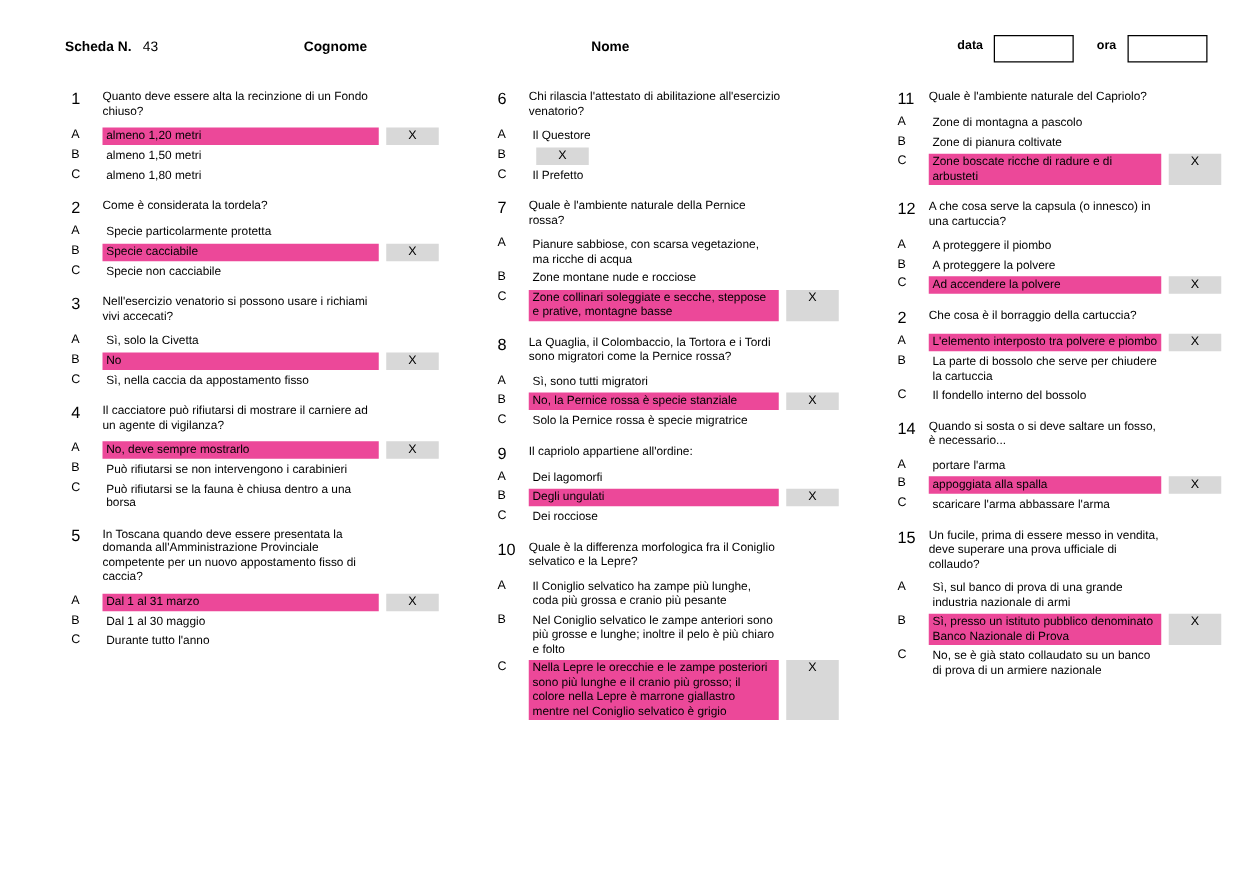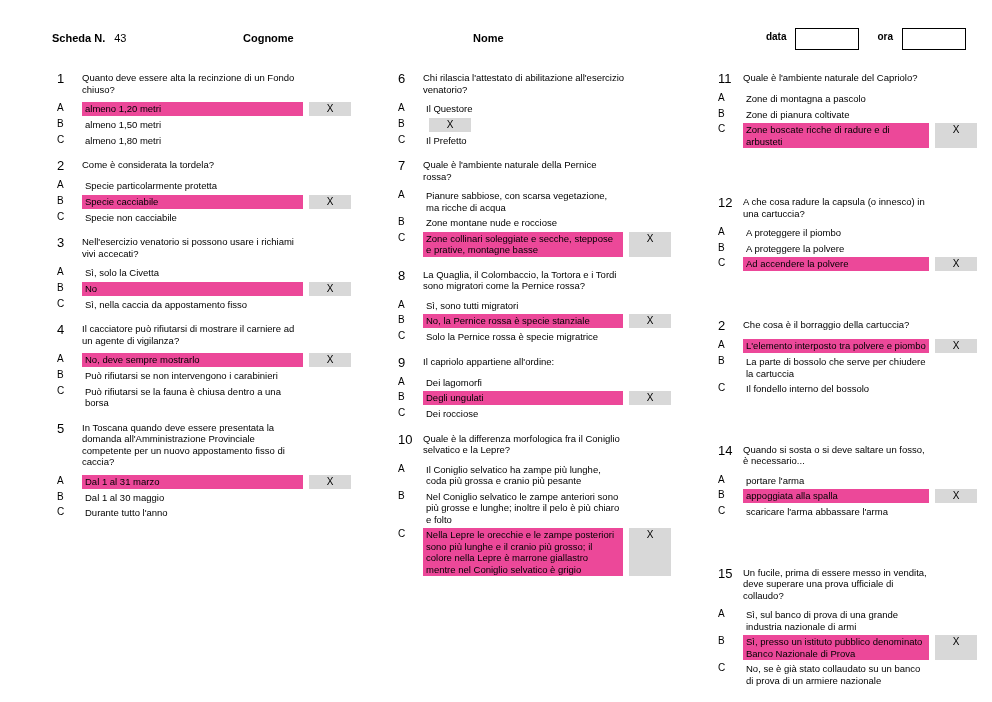--- a/index.html
+++ b/index.html
@@ -14,21 +14,21 @@
   .cognome{position:absolute;left:243px;top:2px;font-size:11px;font-weight:bold;}
   .nome{position:absolute;left:473px;top:2px;font-size:11px;font-weight:bold;}
   .dataora{position:absolute;right:26px;top:-2px;display:flex;align-items:flex-start;}
   .dataora .lbl{font-size:10px;font-weight:bold;margin-top:3px;margin-right:9px;}
   .dataora .box{width:62px;height:20px;border:1px solid #000;background:#fff;display:inline-block;}
   .dataora .gap{width:18px;display:inline-block;}
   .content{position:absolute;top:72px;left:48px;display:flex;gap:38px;}
   .col{display:flex;flex-direction:column;}
   .col1{width:303px;}
   .col2{width:282px;}
-  .col3{width:268px;gap:36px;}
+  .col3{width:268px;}
   .question{margin-bottom:10px;}
   .q-head{display:flex;margin-bottom:7px;}
   .q-num{flex:0 0 34px;width:34px;font-size:13px;line-height:13px;padding-left:9px;box-sizing:border-box;}
   .q-text{flex:1;font-weight:normal;font-size:9.5px;line-height:11.5px;margin-right:46px;}
   .option-row{display:flex;align-items:stretch;margin-bottom:2px;}
   .opt-letter{flex:0 0 34px;width:34px;font-size:10px;line-height:12px;padding-left:9px;box-sizing:border-box;}
   .opt-text{flex:1;font-size:9.5px;line-height:11.5px;padding:1px 3px;min-height:13px;box-sizing:border-box;}
   .opt-text.correct{background:#ec4899;}
   .opt-mark{flex:0 0 42px;width:42px;margin-left:6px;font-size:10px;line-height:14px;text-align:center;}
   .opt-mark.correct{background:#d8d8d8;}
@@ -336,21 +336,21 @@
     <div class="opt-letter">C</div>
     <div class="opt-text correct">Zone boscate ricche di radure e di arbusteti</div>
     <div class="opt-mark correct">X</div>
   </div>
 </div>
   </div>
 
   <div class="question">
     <div class="q-head">
       <div class="q-num">12</div>
-      <div class="q-text">A che cosa radure la capsula (o innesco) in una cartuccia?</div>
+      <div class="q-text">A che cosa serve la capsula (o innesco) in una cartuccia?</div>
     </div>
     <div class="options">
   <div class="option-row">
     <div class="opt-letter">A</div>
     <div class="opt-text">A proteggere il piombo</div>
     <div class="opt-mark"></div>
   </div>
 
   <div class="option-row">
     <div class="opt-letter">B</div>

